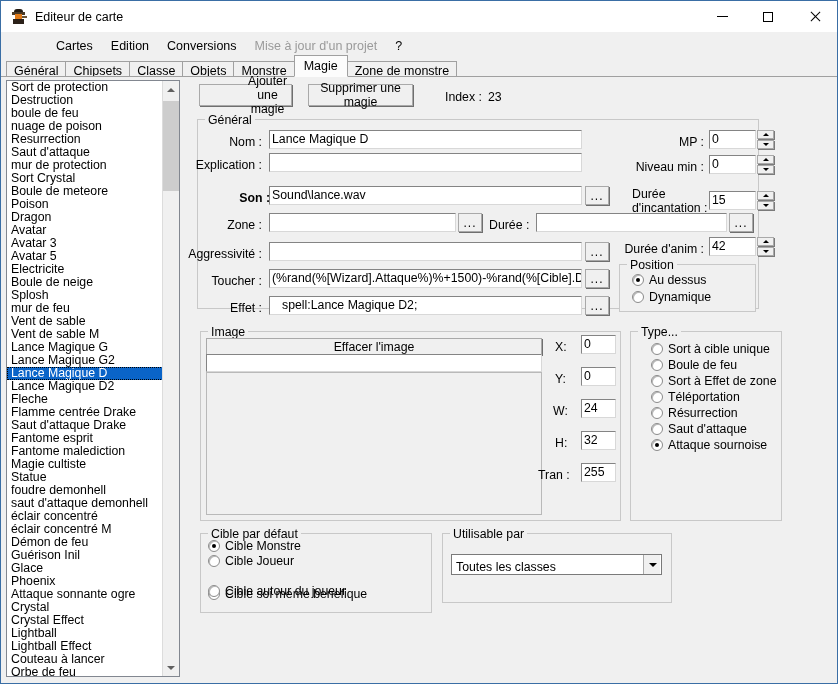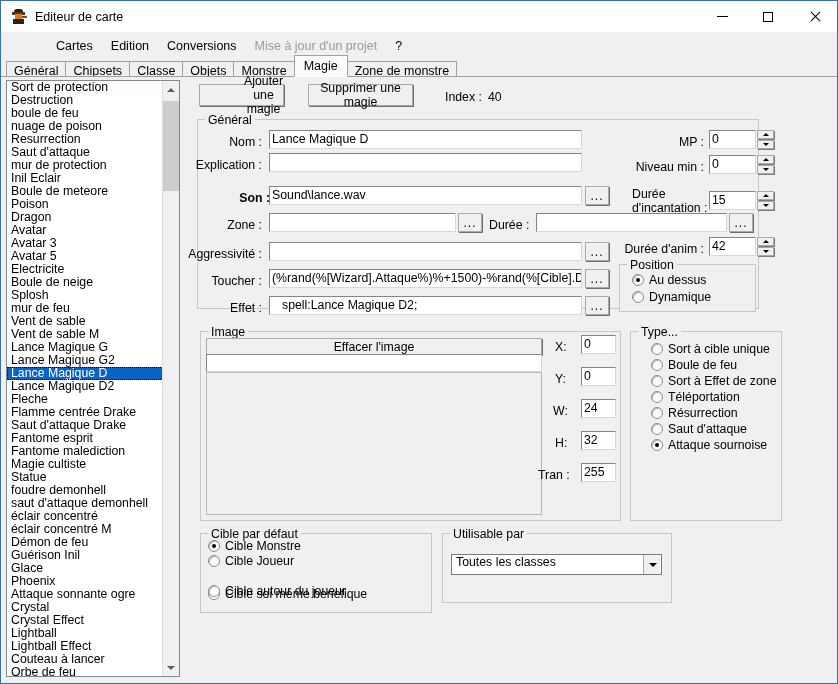--- a/index.html
+++ b/index.html
@@ -142,21 +142,21 @@
     content:"";position:absolute;left:3px;top:3px;width:4px;height:4px;
     border-radius:50%;background:#000;
   }
   
   .imgprev{
     position:absolute;background:#f0f0f0;border:1px solid #b9b9b9;box-sizing:border-box;
   }
   
   .combo{
     position:absolute;background:#fff;border:1px solid #7a7a7a;box-sizing:border-box;
-    display:flex;align-items:flex-start;font-size:12.3px;padding-left:4px;
+    display:flex;align-items:flex-end;font-size:12.3px;padding-left:4px;
   }
   .combo .arrowbox{
     margin-left:auto;width:17px;height:100%;background:#f0f0f0;
     border-left:1px solid #a9a9a9;display:flex;align-items:center;justify-content:center;
     box-shadow:-1px 0 0 #fff inset;
   }
   .combo .arrowbox .tri{border-left-width:4px;border-right-width:4px;border-top-width:4px;}
   .idx{position:absolute;font-size:12.3px;white-space:nowrap;}
 </style>
 </head>
@@ -208,21 +208,21 @@
 
     <div class="listbox">
       <div class="listitems" id="spell-items">
           <div class="li">Sort de protection</div>
           <div class="li">Destruction</div>
           <div class="li">boule de feu</div>
           <div class="li">nuage de poison</div>
           <div class="li">Resurrection</div>
           <div class="li">Saut d'attaque</div>
           <div class="li">mur de protection</div>
-          <div class="li">Inil Eclair</div>
+          <div class="li">Sort Crystal</div>
           <div class="li">Boule de meteore</div>
           <div class="li">Poison</div>
           <div class="li">Dragon</div>
           <div class="li">Avatar</div>
           <div class="li">Avatar 3</div>
           <div class="li">Avatar 5</div>
           <div class="li">Electricite</div>
           <div class="li">Boule de neige</div>
           <div class="li">Splosh</div>
           <div class="li">mur de feu</div>
@@ -259,24 +259,24 @@
         <div class="sb-arrow">
           <span class="chev up"></span>
         </div>
         <div class="sb-thumb"></div>
         <div class="sb-arrow bottom">
           <span class="chev down"></span>
         </div>
       </div>
     </div>
 
-    <div class="btn" style="left:198px;top:7px;width:85px;height:22px;padding-left:44px;">Ajouter une magie</div>
+    <div class="btn" style="left:198px;top:7px;width:93px;height:22px;padding-left:44px;">Ajouter une magie</div>
     <div class="btn" style="left:307px;top:7px;width:105px;height:22px;">Supprimer une magie</div>
     <div class="idx" style="left:444px;top:13px;">Index :</div>
-    <div class="idx" style="left:487px;top:13px;">40</div>
+    <div class="idx" style="left:487px;top:13px;">23</div>
 
     <div class="grp" style="left:196px;top:42px;width:562px;height:190px;">
       <span class="cap">Général</span>
     </div>
 
     <div class="lbl r" style="left:200px;top:58px;width:61px;">Nom :</div>
     <div class="txt sunken" style="left:268px;top:53px;width:313px;">Lance Magique D</div>
 
     <div class="lbl r" style="left:186px;top:81px;width:75px;">Explication :</div>
     <div class="txt sunken" style="left:268px;top:76px;width:313px;"></div>

